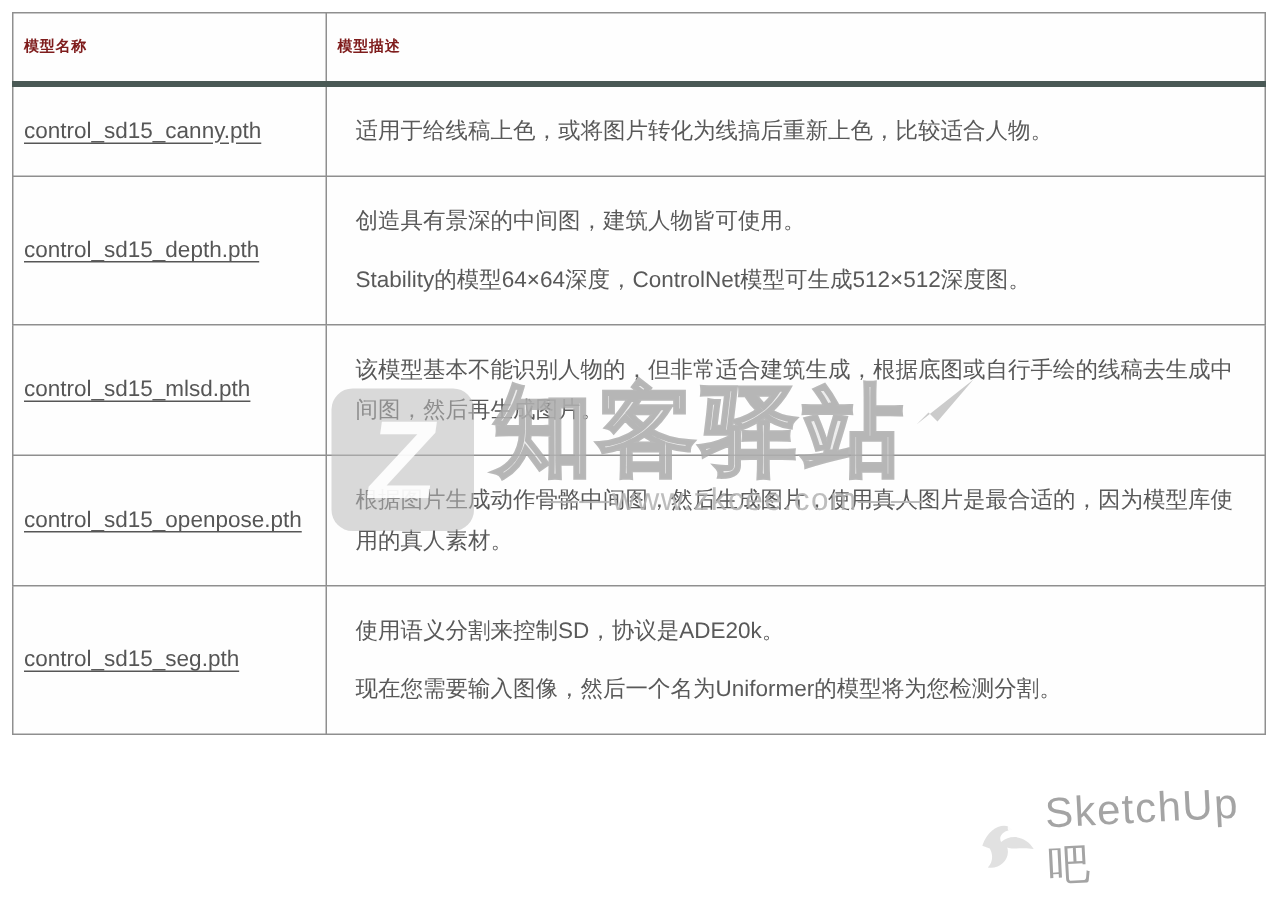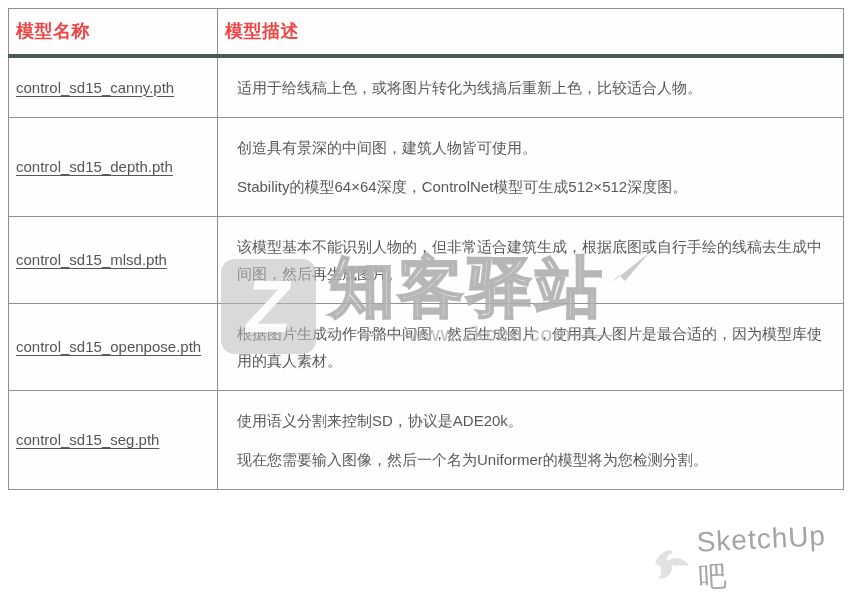--- a/index.html
+++ b/index.html
@@ -23,23 +23,23 @@
   th, td {
     border: 1px solid #8f8f8f;
     padding: 4px 9px 4px 7px;
     vertical-align: middle;
     box-sizing: border-box;
     text-align: left;
   }
   thead th {
     height: 47px;
     border-bottom: 4px solid #4a5955;
-    font-size: 18px;
+    font-size: 10px;
     font-weight: bold;
-    color: #ef4444;
+    color: #7f1d1d;
     letter-spacing: 0.5px;
   }
   tbody td {
     font-size: 15px;
     color: #595959;
     line-height: 27px;
   }
   tbody td p { margin: 12px; }
   tbody tr:nth-child(1) td { height: 53px; }
   tbody tr:nth-child(2) td { height: 82px; }

